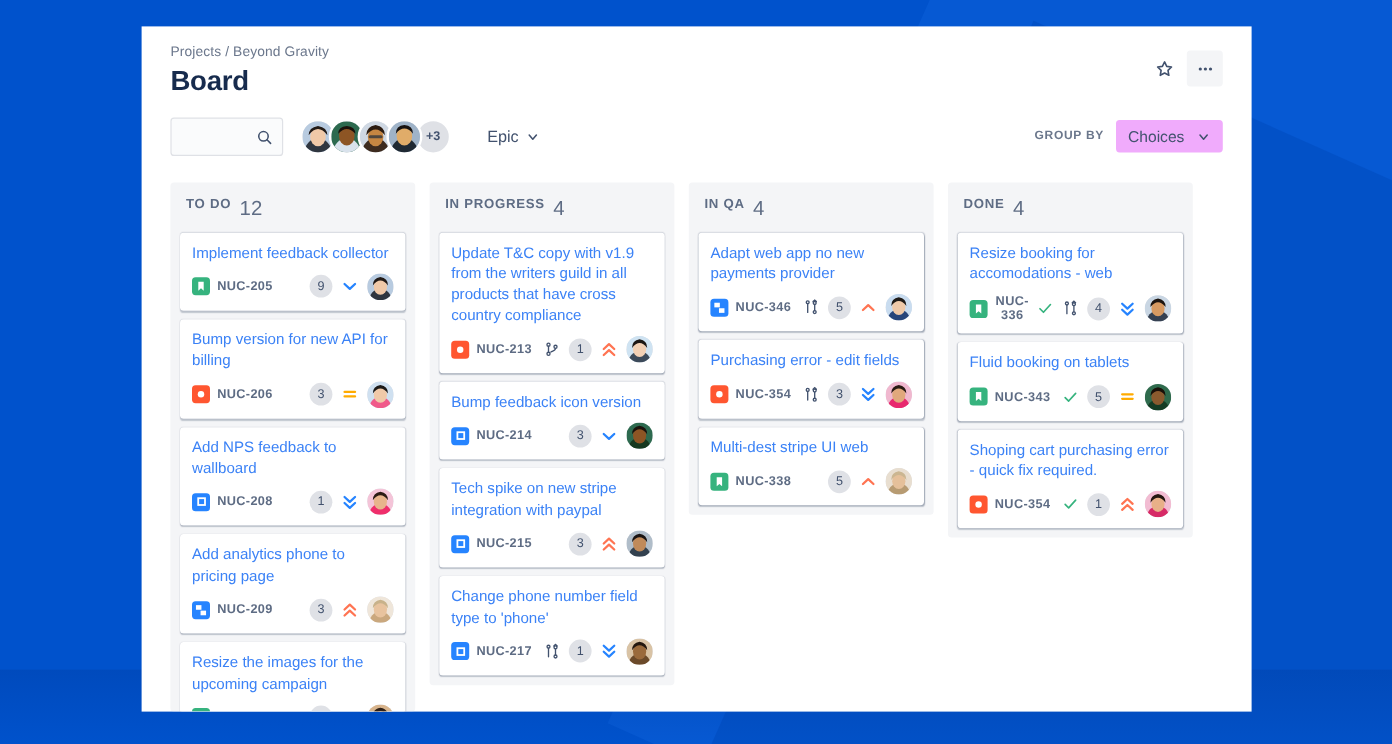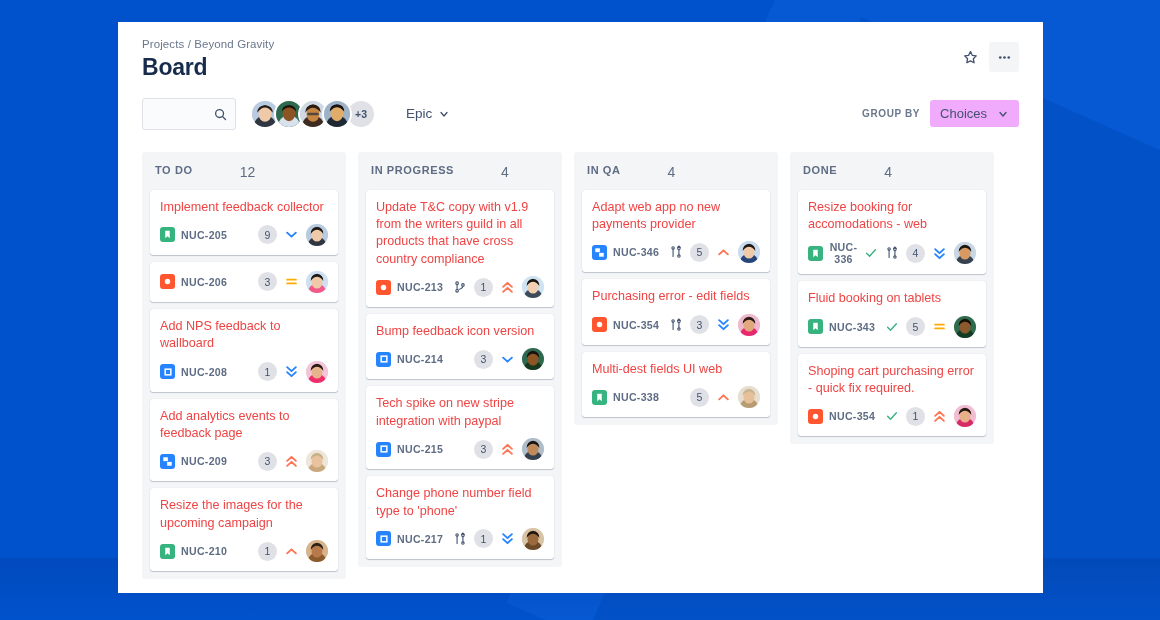--- a/index.html
+++ b/index.html
@@ -165,34 +165,34 @@
     max-height: 100%;
   }
   .column-header {
     display: flex; align-items: flex-start; gap: 7px;
     padding: 2px 5px 10px 5px;
   }
   .column-name {
     font-size: 11px; font-weight: bold;
     color: #5e6c84; letter-spacing: .6px;
   }
-  .column-count { font-size: 14px; color: #5e6c84; margin-left: 40px; }
+  .column-count { font-size: 17px; color: #5e6c84; }
 
   .cards { display: flex; flex-direction: column; gap: 7px; }
 
   .card {
     background: #ffffff;
     border-radius: 3px;
     box-shadow: 0 1px 1px rgba(9,30,66,.22), 0 0 1px rgba(9,30,66,.18);
     padding: 9px 10px 9px 10px;
     cursor: pointer;
   }
   .card-title {
     font-size: 12.6px;
-    color: #ef4444;
+    color: #3b82f6;
     line-height: 1.38;
     margin-bottom: 8px;
   }
   .card-footer {
     display: flex; align-items: center; gap: 6px;
   }
   .type-icon {
     width: 15px; height: 15px; border-radius: 3px;
     display: flex; align-items: center; justify-content: center;
     flex: 0 0 auto;
@@ -345,20 +345,21 @@
                     <rect width="40" height="40" fill="#b8cbe0"></rect>
                     <ellipse cx="20" cy="43" rx="18" ry="20" fill="#2f3640"></ellipse>
                     <ellipse cx="20" cy="20" rx="10" ry="12" fill="#f0c9a8"></ellipse>
                     <path d="M8.5 18 Q20 3 31.5 18 Q31.5 6.5 20 5 Q8.5 6.5 8.5 18Z" fill="#221a16"></path>
                   </svg>
                 </span>
               </span>
             </div>
           </div>
           <div class="card">
+            <div class="card-title">Bump version for new API for billing</div>
             <div class="card-footer">
               <span class="type-icon" style="background:#ff5630">
                 <svg width="9" height="9" viewBox="0 0 12 12">
                   <circle cx="6" cy="6" r="3.6" fill="#fff"></circle>
                 </svg>
               </span>
               <span class="issue-key">NUC-206</span>
               <span class="footer-right">
                 <span class="count-badge">3</span>
                 <svg class="prio-icon" width="15" height="15" viewBox="0 0 24 24" stroke="#ffab00" stroke-width="3" stroke-linecap="round">
@@ -396,21 +397,21 @@
                     <rect width="40" height="40" fill="#f4c4d8"></rect>
                     <ellipse cx="20" cy="43" rx="18" ry="20" fill="#ef2e6b"></ellipse>
                     <ellipse cx="20" cy="20" rx="10" ry="12" fill="#e8b48c"></ellipse>
                     <path d="M8.5 18 Q20 3 31.5 18 Q31.5 6.5 20 5 Q8.5 6.5 8.5 18Z" fill="#2b1a14"></path>
                   </svg>
                 </span>
               </span>
             </div>
           </div>
           <div class="card">
-            <div class="card-title">Add analytics events to feedback page</div>
+            <div class="card-title">Add analytics phone to pricing page</div>
             <div class="card-footer">
               <span class="type-icon" style="background:#2684ff">
                 <svg width="11" height="11" viewBox="0 0 12 12">
                   <rect x="1.4" y="1.4" width="5" height="4.2" fill="#fff"></rect>
                   <rect x="5.6" y="6.4" width="5" height="4.2" fill="#fff"></rect>
                 </svg>
               </span>
               <span class="issue-key">NUC-209</span>
               <span class="footer-right">
                 <span class="count-badge">3</span>
@@ -650,21 +651,21 @@
                     <rect width="40" height="40" fill="#f0b8cf"></rect>
                     <ellipse cx="20" cy="43" rx="18" ry="20" fill="#e8286e"></ellipse>
                     <ellipse cx="20" cy="20" rx="10" ry="12" fill="#e0a87c"></ellipse>
                     <path d="M8.5 18 Q20 3 31.5 18 Q31.5 6.5 20 5 Q8.5 6.5 8.5 18Z" fill="#281a12"></path>
                   </svg>
                 </span>
               </span>
             </div>
           </div>
           <div class="card">
-            <div class="card-title">Multi-dest fields UI web</div>
+            <div class="card-title">Multi-dest stripe UI web</div>
             <div class="card-footer">
               <span class="type-icon" style="background:#36b37e">
                 <svg width="9" height="9" viewBox="0 0 12 12">
                   <path d="M3 1h6v10L6 8.4 3 11z" fill="#fff"></path>
                 </svg>
               </span>
               <span class="issue-key">NUC-338</span>
               <span class="footer-right">
                 <span class="count-badge">5</span>
                 <svg class="prio-icon" width="15" height="15" viewBox="0 0 24 24" fill="none" stroke="#ff7452" stroke-width="3" stroke-linecap="round" stroke-linejoin="round">

